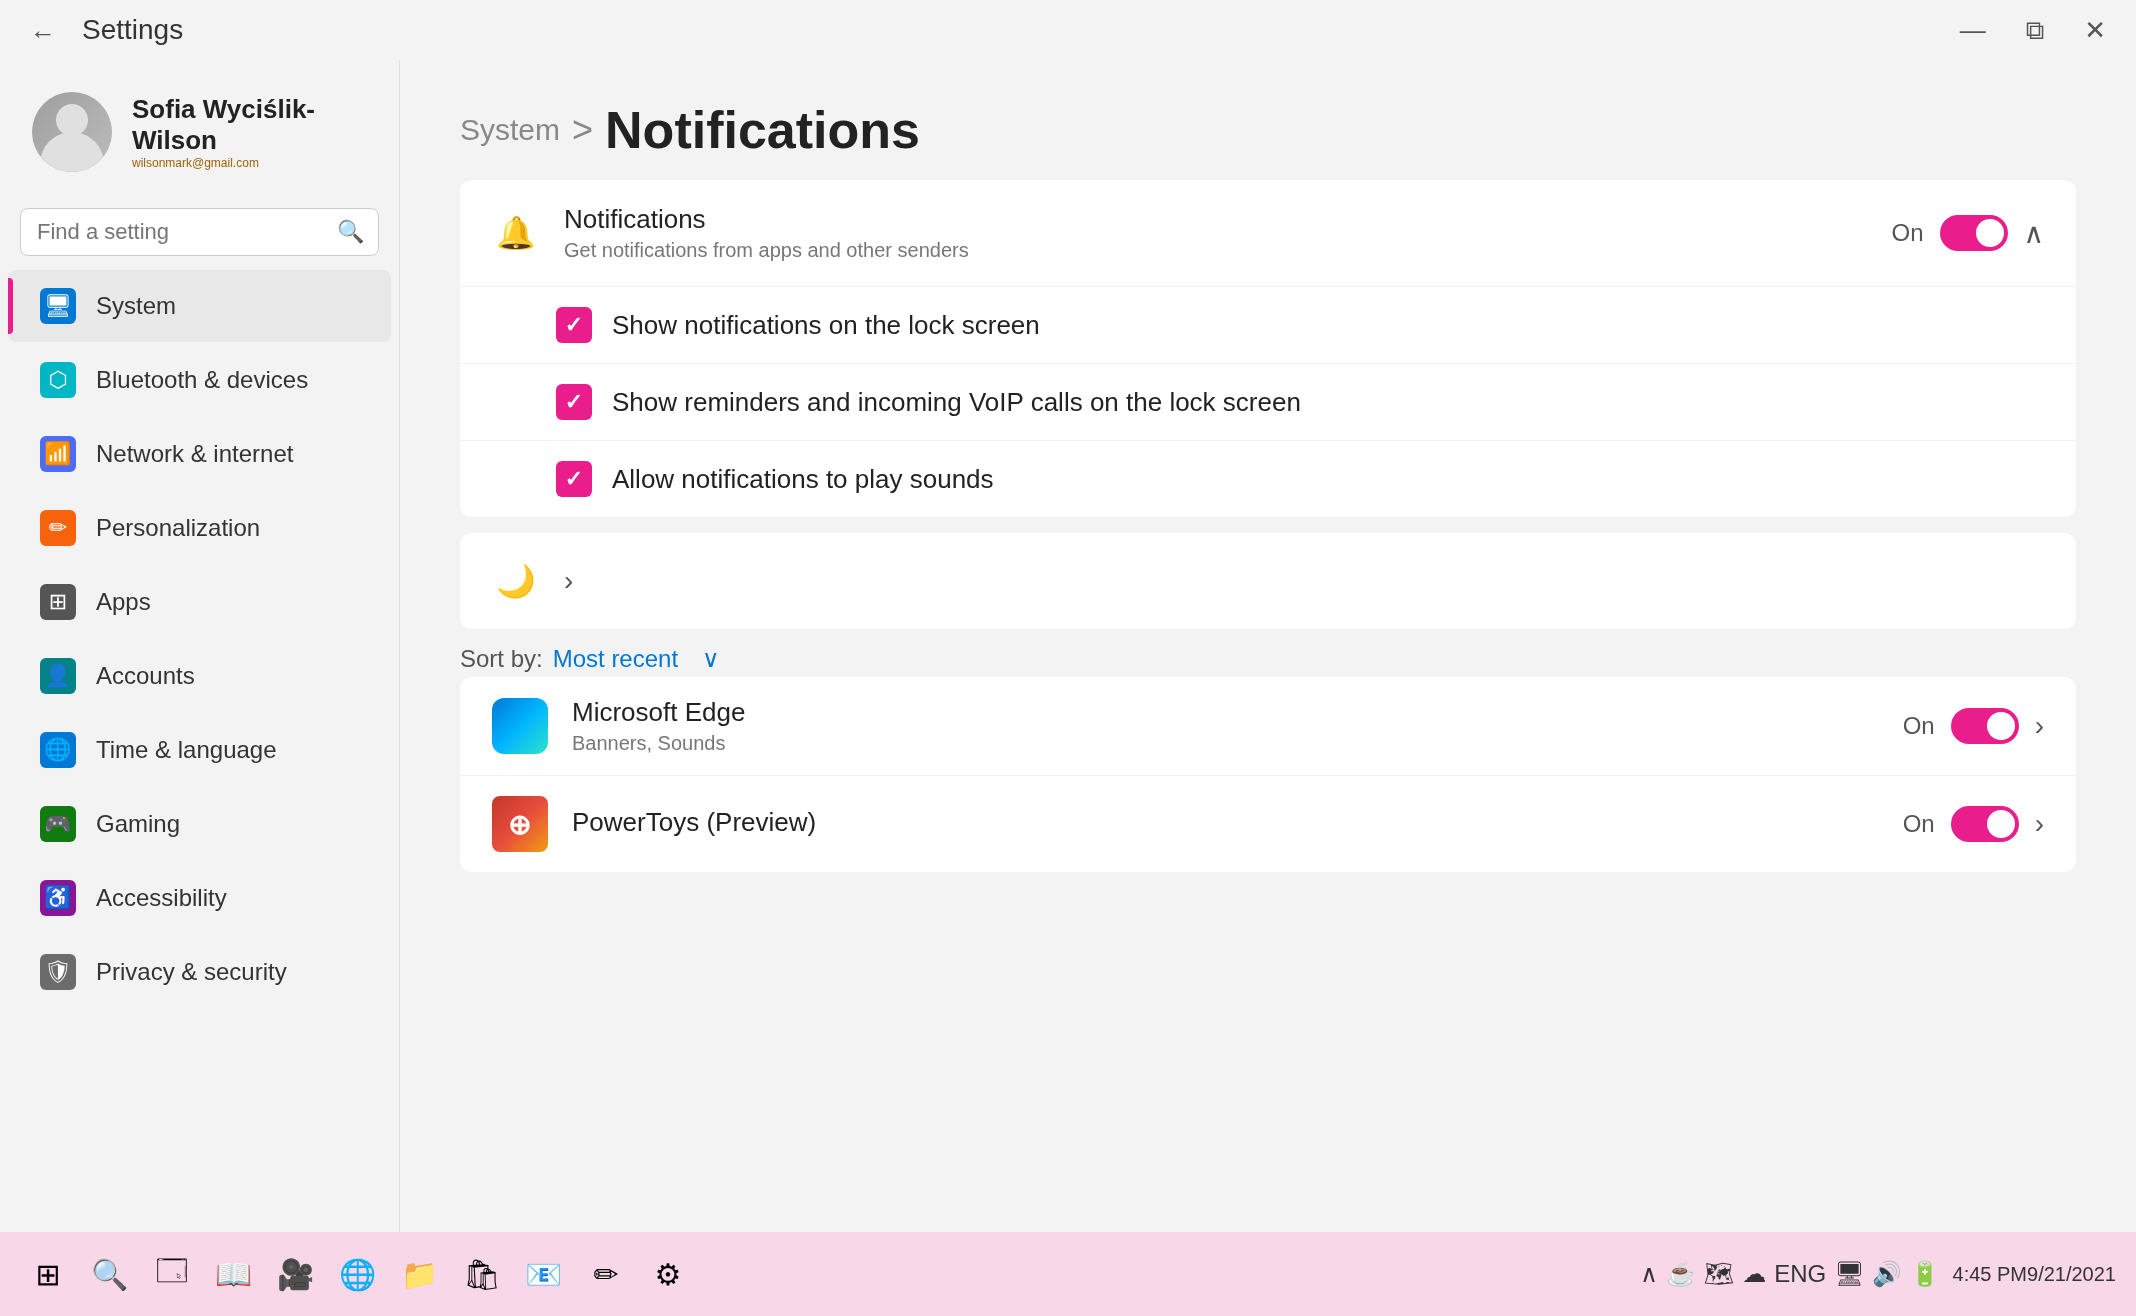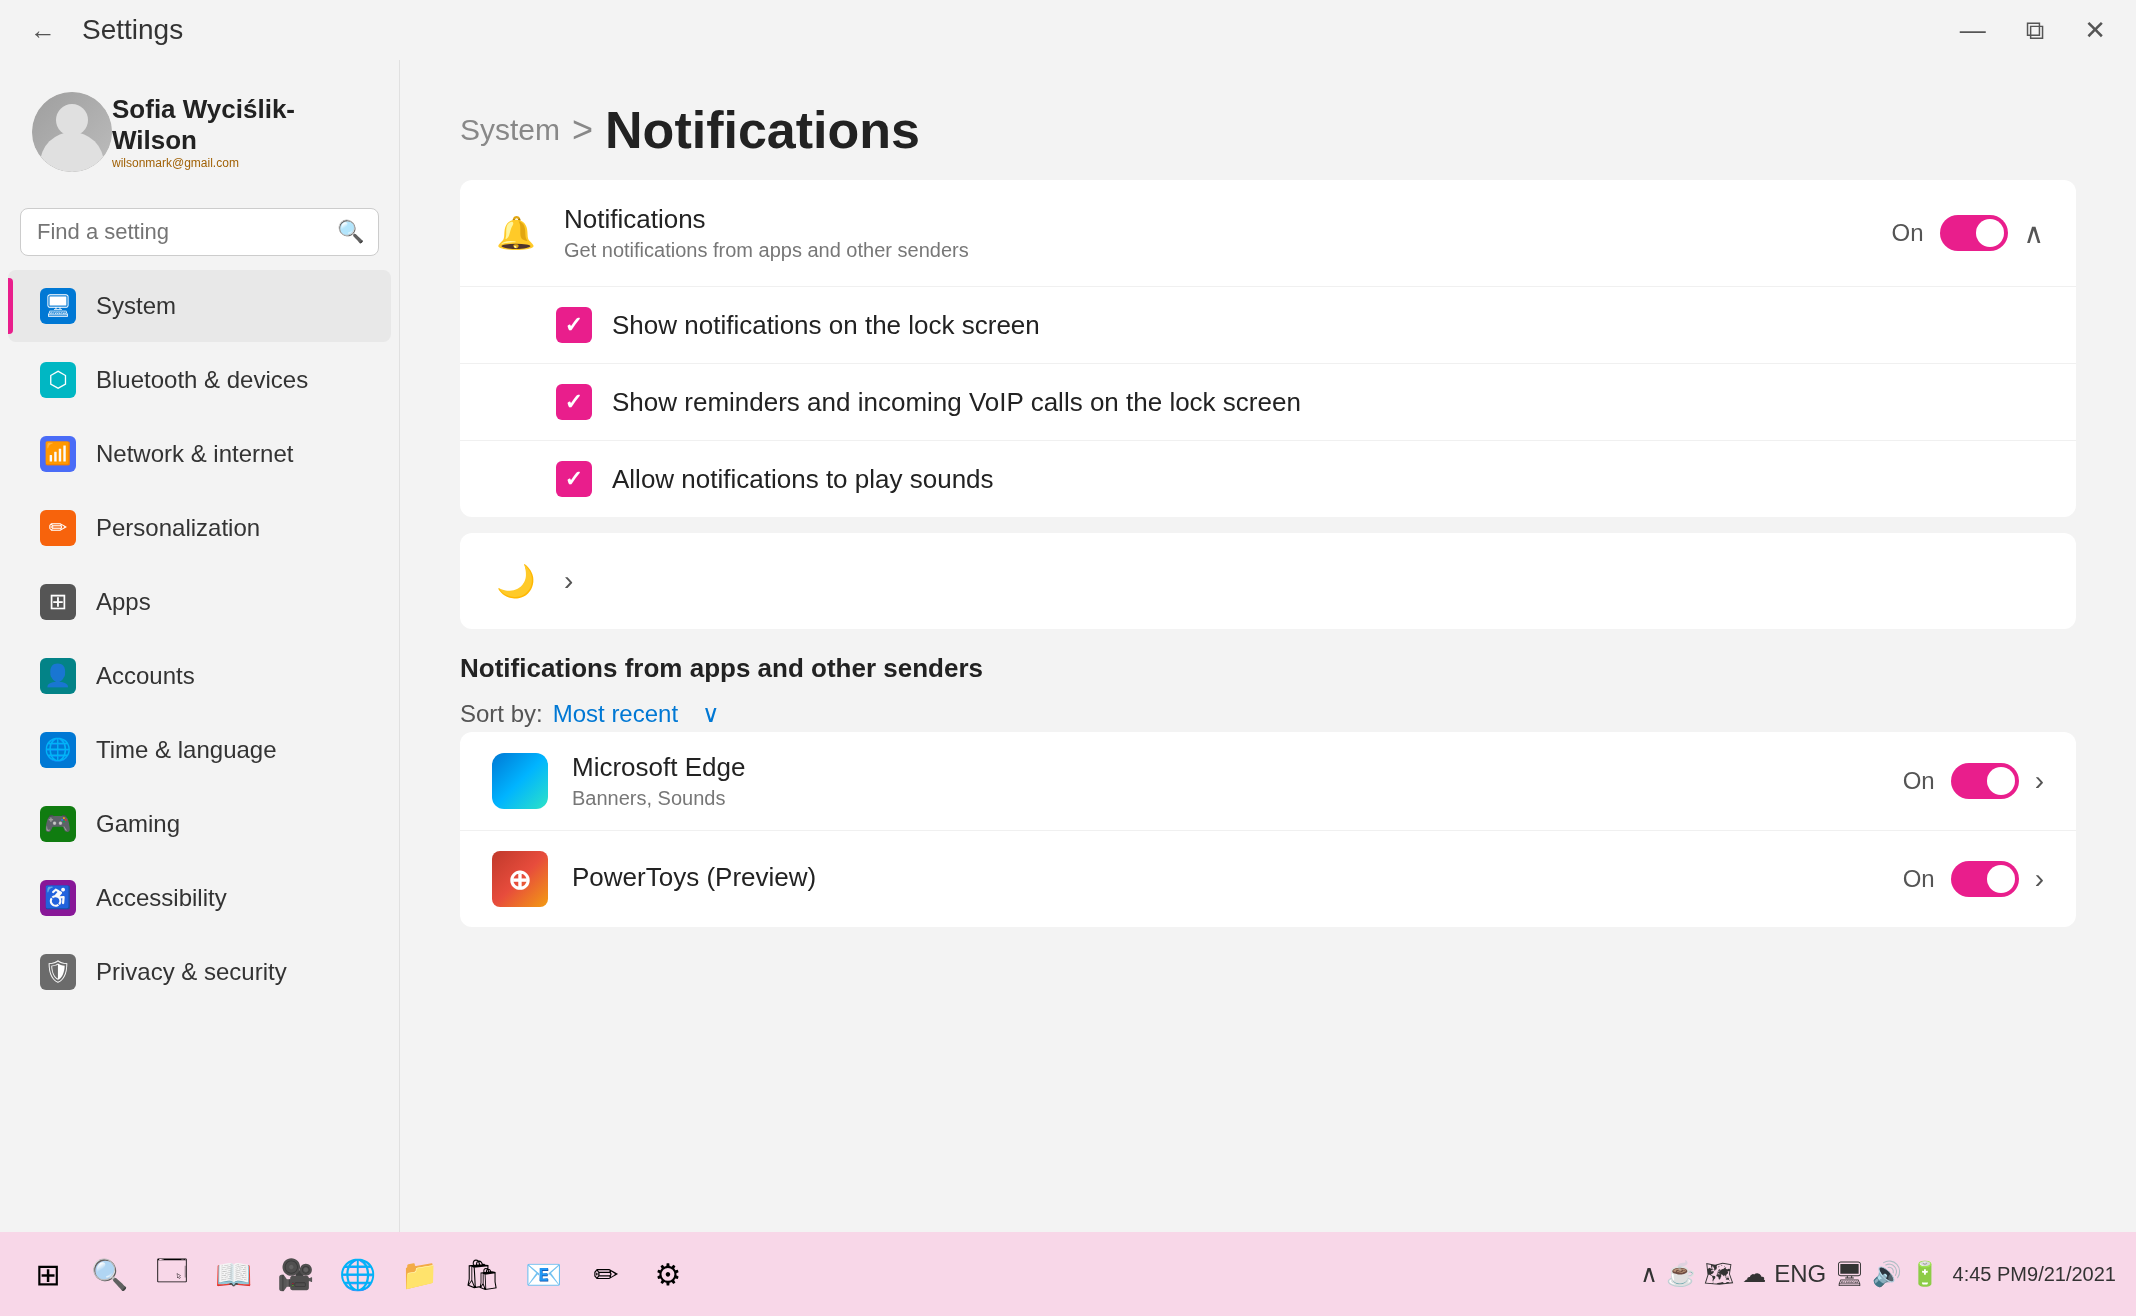--- a/index.html
+++ b/index.html
@@ -56,20 +56,21 @@
       background: #f3f3f3;
       display: flex;
       flex-direction: column;
       padding: 16px 0;
       border-right: 1px solid #e0e0e0;
       overflow-y: auto;
     }
     .user-section {
       display: flex;
       align-items: center;
+      gap: 20px;
       padding: 16px 32px;
       margin-bottom: 12px;
     }
     .avatar {
       width: 80px;
       height: 80px;
       border-radius: 50%;
       background: #c0bfbd;
       overflow: hidden;
       display: flex;
@@ -533,21 +534,20 @@
       </div>
     </div>
 
     <div class="card">
       <div class="focus-row">
         <div class="setting-icon">🌙</div>
         <span class="chevron">›</span>
       </div>
     </div>
 
-    <div class="section-header">Notifications from apps and other senders</div>
 
     <div class="sort-row">
       <span>Sort by:</span>
       <div class="sort-dropdown">
         <span>Most recent</span>
         <span>∨</span>
       </div>
     </div>
 
     <div class="card">

